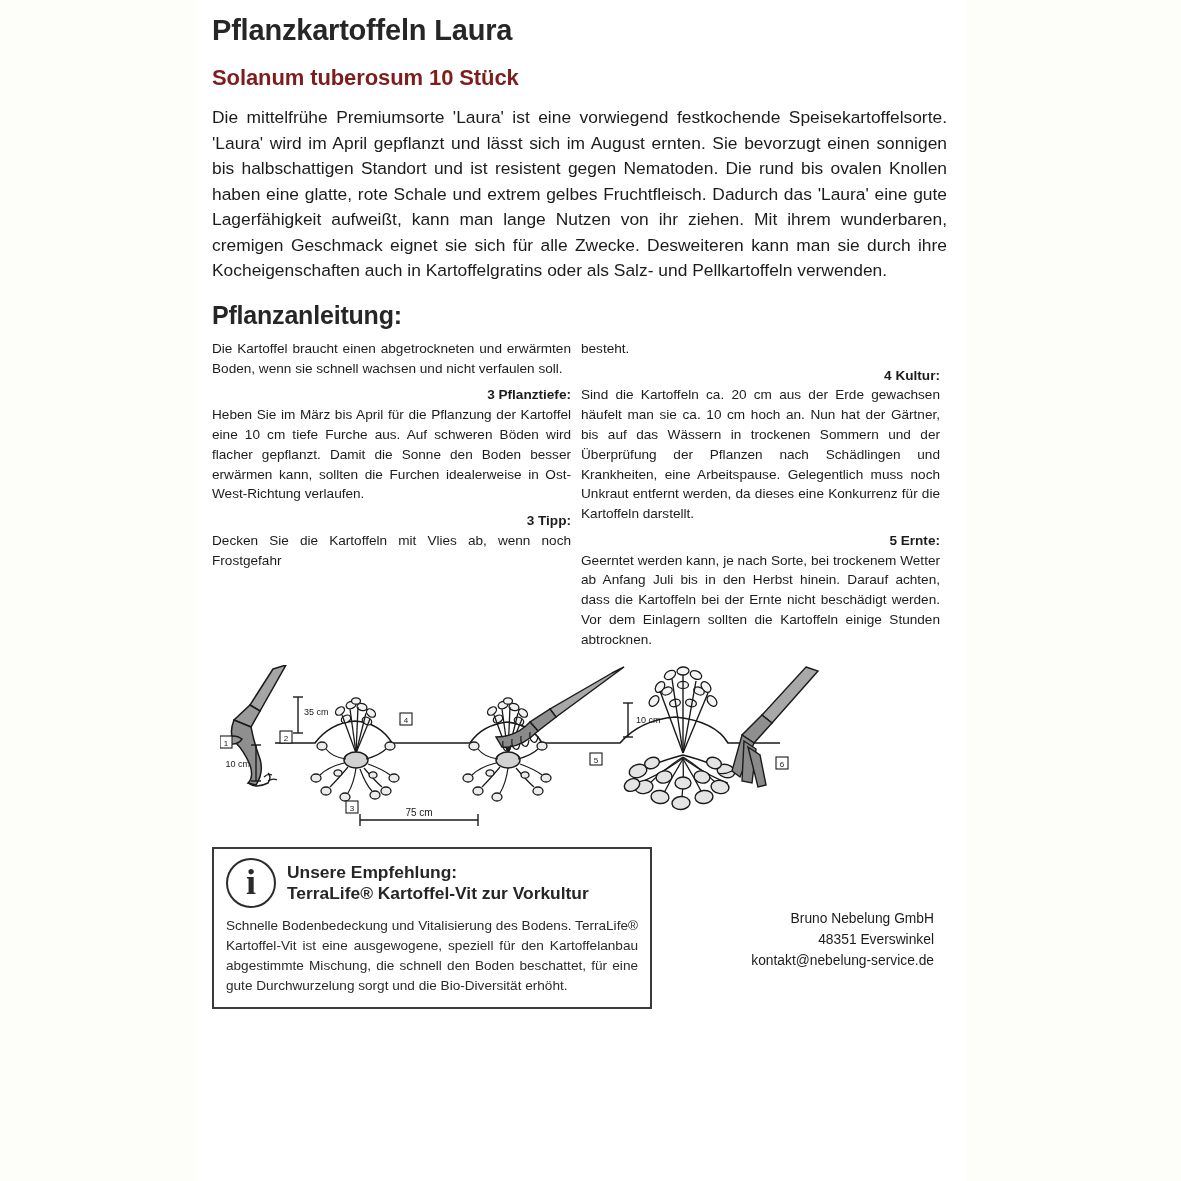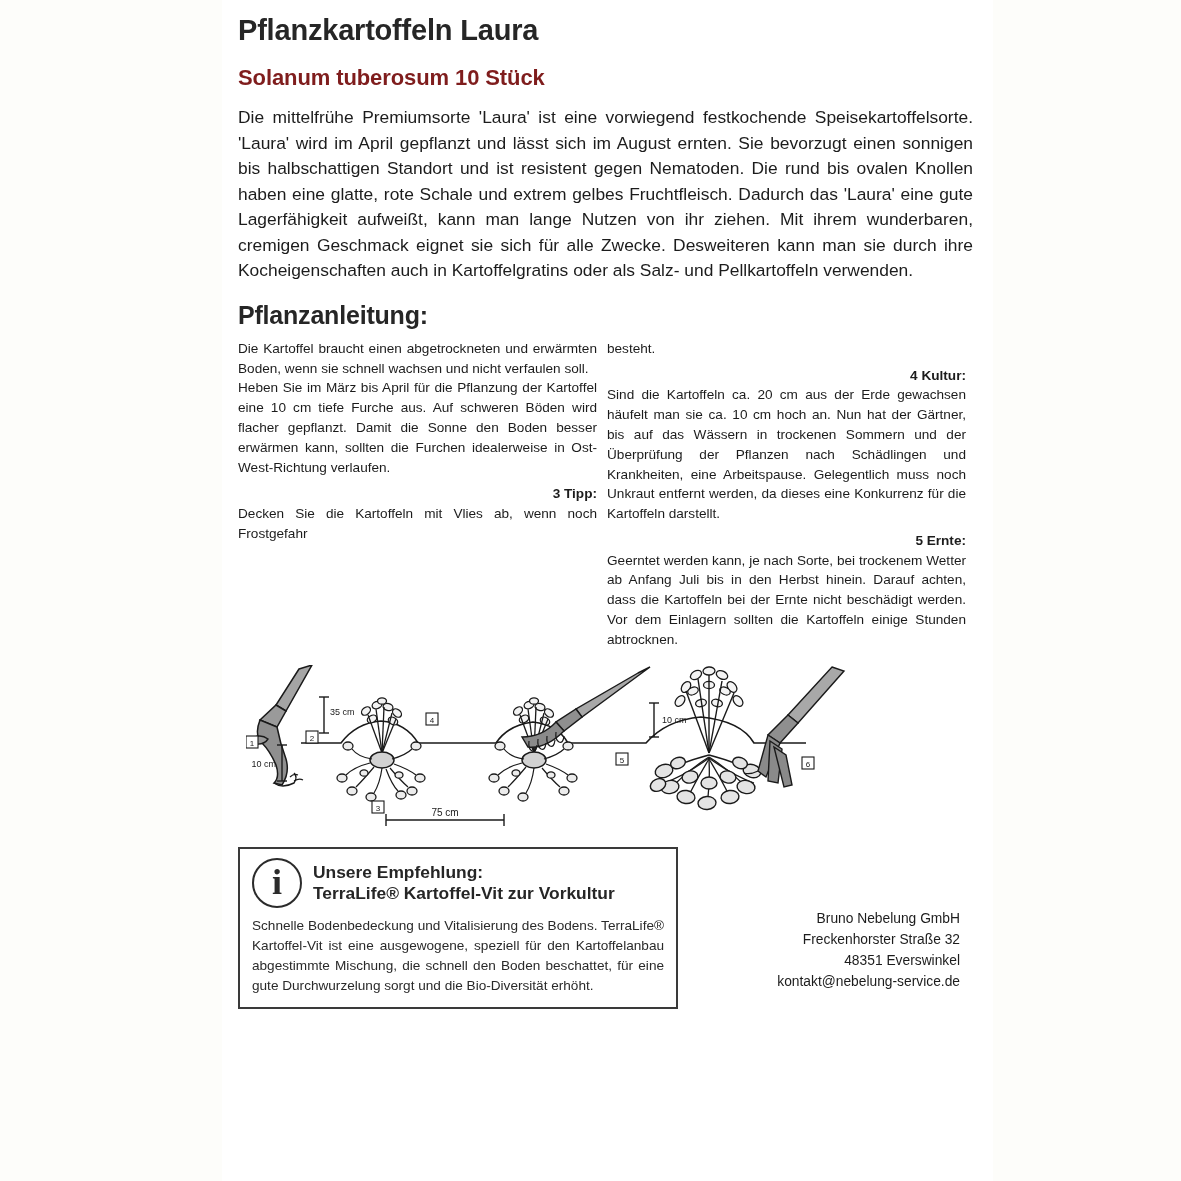--- a/index.html
+++ b/index.html
@@ -9,21 +9,21 @@
   body {
     width: 1181px;
     height: 1181px;
     background: #fdfdfa;
     font-family: "Liberation Sans", sans-serif;
     color: #1a1a1a;
     overflow: hidden;
   }
   .page {
     position: absolute;
-    left: 222px;
+    left: 196px;
     top: 0;
     width: 771px;
     height: 1181px;
     background: #ffffff;
   }
   .content {
     position: absolute;
     left: 16px;
     top: 14px;
     width: 740px;
@@ -174,20 +174,21 @@
     <div class="title">Pflanzkartoffeln Laura</div>
     <div class="subtitle">Solanum tuberosum 10 Stück</div>
 
     <div class="intro">Die mittelfrühe Premiumsorte 'Laura' ist eine vorwiegend festkochende Speisekartoffelsorte. 'Laura' wird im April gepflanzt und lässt sich im August ernten. Sie bevorzugt einen sonnigen bis halbschattigen Standort und ist resistent gegen Nematoden. Die rund bis ovalen Knollen haben eine glatte, rote Schale und extrem gelbes Fruchtfleisch. Dadurch das 'Laura' eine gute Lagerfähigkeit aufweißt, kann man lange Nutzen von ihr ziehen. Mit ihrem wunderbaren, cremigen Geschmack eignet sie sich für alle Zwecke. Desweiteren kann man sie durch ihre Kocheigenschaften auch in Kartoffelgratins oder als Salz- und Pellkartoffeln verwenden.</div>
 
     <div class="section-title">Pflanzanleitung:</div>
 
     <div class="cols">
       <div class="col">
         <p class="body">Die Kartoffel braucht einen abgetrockneten und erwärmten Boden, wenn sie schnell wachsen und nicht verfaulen soll.</p>
+        <p class="step-head">3 Pflanztiefe:</p>
         <p class="body">Heben Sie im März bis April für die Pflanzung der Kartoffel eine 10 cm tiefe Furche aus. Auf schweren Böden wird flacher gepflanzt. Damit die Sonne den Boden besser erwärmen kann, sollten die Furchen idealerweise in Ost-West-Richtung verlaufen.</p>
         <p class="step-head">3 Tipp:</p>
         <p class="body">Decken Sie die Kartoffeln mit Vlies ab, wenn noch Frostgefahr</p>
       </div>
       <div class="col">
         <p class="body">besteht.</p>
         <p class="step-head">4 Kultur:</p>
         <p class="body">Sind die Kartoffeln ca. 20 cm aus der Erde gewachsen häufelt man sie ca. 10 cm hoch an. Nun hat der Gärtner, bis auf das Wässern in trockenen Sommern und der Überprüfung der Pflanzen nach Schädlingen und Krankheiten, eine Arbeitspause. Gelegentlich muss noch Unkraut entfernt werden, da dieses eine Konkurrenz für die Kartoffeln darstellt.</p>
         <p class="step-head">5 Ernte:</p>
         <p class="body">Geerntet werden kann, je nach Sorte, bei trockenem Wetter ab Anfang Juli bis in den Herbst hinein. Darauf achten, dass die Kartoffeln bei der Ernte nicht beschädigt werden. Vor dem Einlagern sollten die Kartoffeln einige Stunden abtrocknen.</p>
@@ -439,21 +440,20 @@
           <div>
             <div class="rec-title">Unsere Empfehlung:</div>
             <div class="rec-title">TerraLife® Kartoffel-Vit zur Vorkultur</div>
           </div>
         </div>
         <div class="rec-body">Schnelle Bodenbedeckung und Vitalisierung des Bodens. TerraLife® Kartoffel-Vit ist eine ausgewogene, speziell für den Kartoffelanbau abgestimmte Mischung, die schnell den Boden beschattet, für eine gute Durchwurzelung sorgt und die Bio-Diversität erhöht.</div>
       </div>
 
       <div class="address">
         <div>Bruno Nebelung GmbH</div>
-        <div>Freckenhorster Straße 32</div>
         <div>48351 Everswinkel</div>
         <div>kontakt@nebelung-service.de</div>
       </div>
 
     </div>
 
   </div>
 </div>
 
 </body></html>

